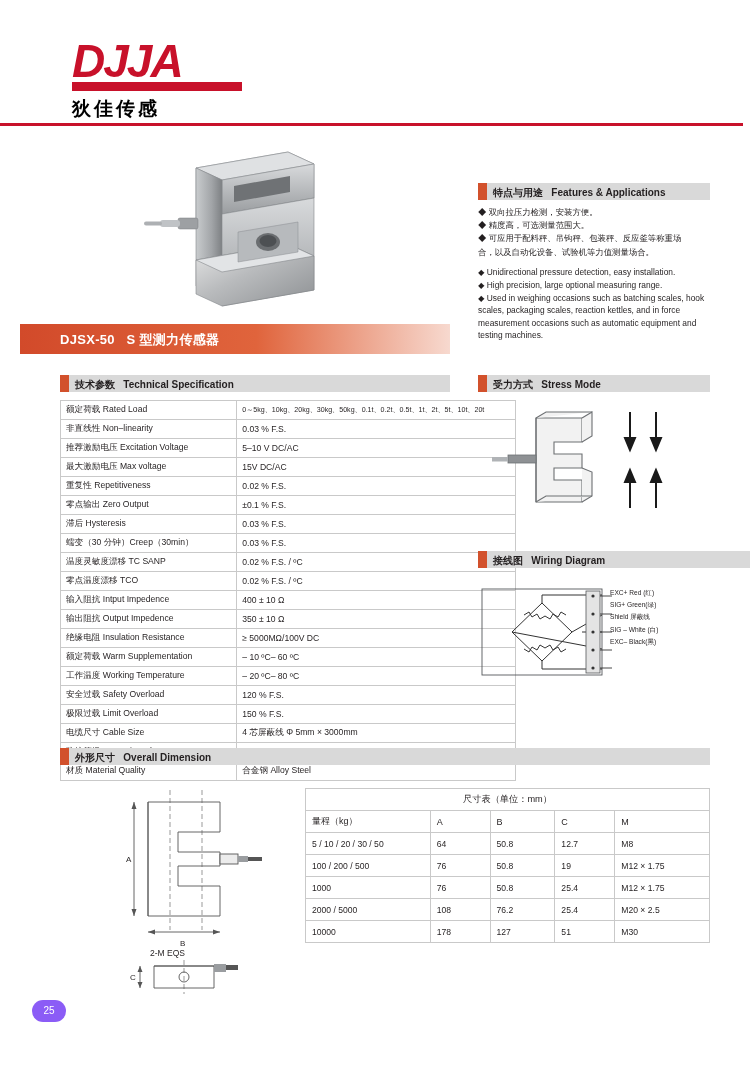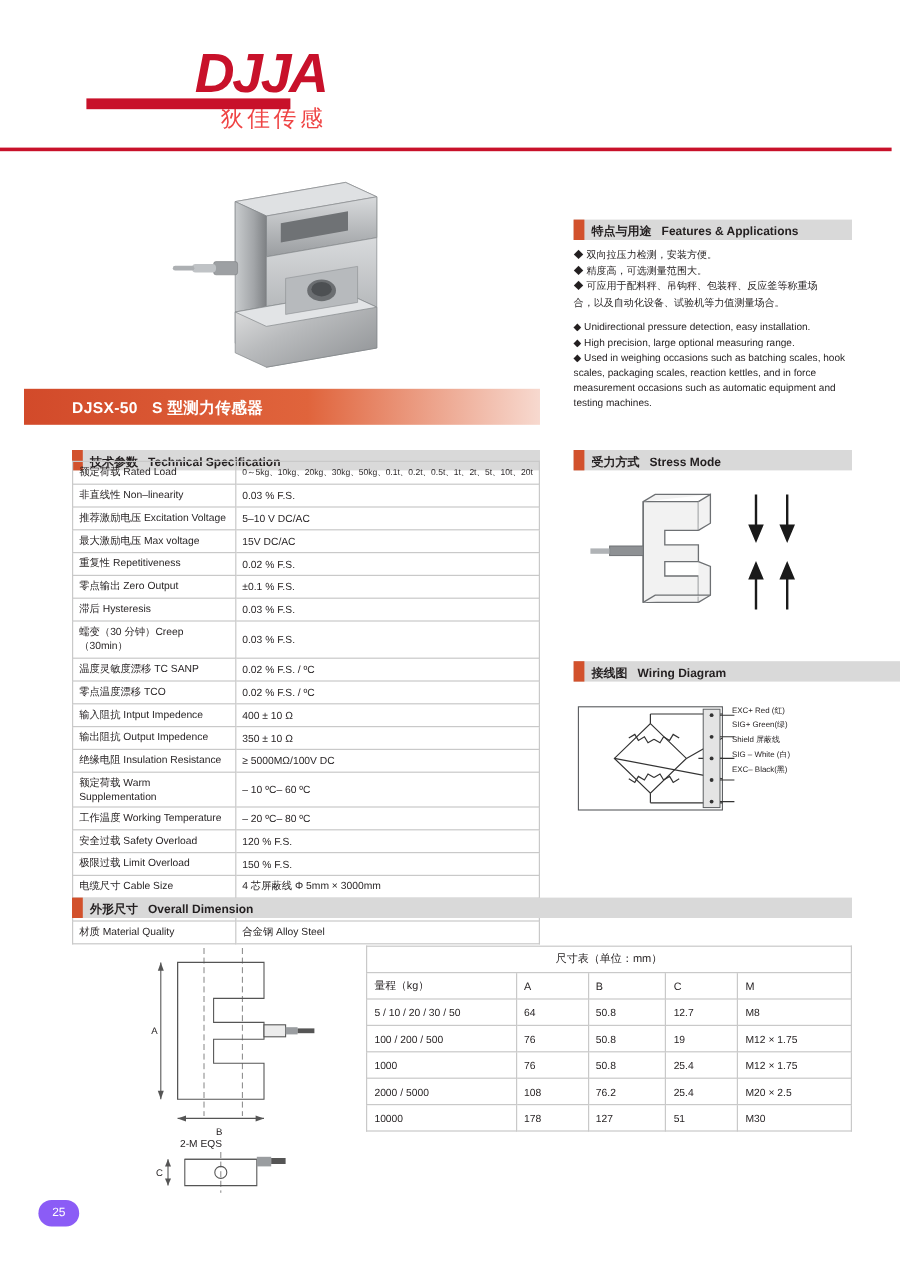--- a/index.html
+++ b/index.html
@@ -10,36 +10,35 @@
     font-family: "Liberation Sans", sans-serif;
     color: #231f20;
     position: relative;
     overflow: hidden;
   }
 
   
   .header {
     position: absolute; left: 0; top: 0; width: 743px; height: 126px;
     border-bottom: 3px solid #c8112a;
-    text-align: right;
   }
   .logo-wrap {
     position: absolute; left: 72px; top: 38px; width: 200px; height: 72px;
   }
   .logo-mark {
     font-family: "Liberation Sans", sans-serif;
     font-weight: bold; font-style: italic;
     font-size: 46px; letter-spacing: -2px;
     color: #c8112a;
     line-height: 46px;
   }
   .logo-cn {
-    margin-top: 2px;
-    font-size: 19px; font-weight: normal; letter-spacing: 3px;
-    color: #ef4444;
+    margin-top: 12px;
+    font-size: 19px; font-weight: bold; letter-spacing: 3px;
+    color: #000000;
   }
   .logo-bar {
     position: absolute; left: 0; top: 44px; width: 170px; height: 9px;
     background: #c8112a;
   }
 
   
   .product-photo {
     position: absolute; left: 60px; top: 140px; width: 390px; height: 185px;
   }
@@ -76,21 +75,21 @@
     position: absolute; left: 478px; top: 206px; width: 232px;
     font-size: 8.4px; line-height: 1.45; color: #231f20;
   }
   .features-body .cn { margin-bottom: 8px; }
   .features-body .cn div { margin-bottom: 1px; }
   .features-body .en div { margin-bottom: 1px; }
 
   
   #spec-head { left: 60px; top: 375px; width: 390px; }
   .spec-table {
-    position: absolute; left: 60px; top: 384px; width: 390px;
+    position: absolute; left: 60px; top: 400px; width: 456px;
     border-collapse: collapse;
     font-size: 8.6px;
     padding-left: 20px;
   }
   .spec-table td {
     border: 1px solid #c9c9c9;
     padding: 3px 5px;
     height: 18.2px;
     vertical-align: middle;
   }

